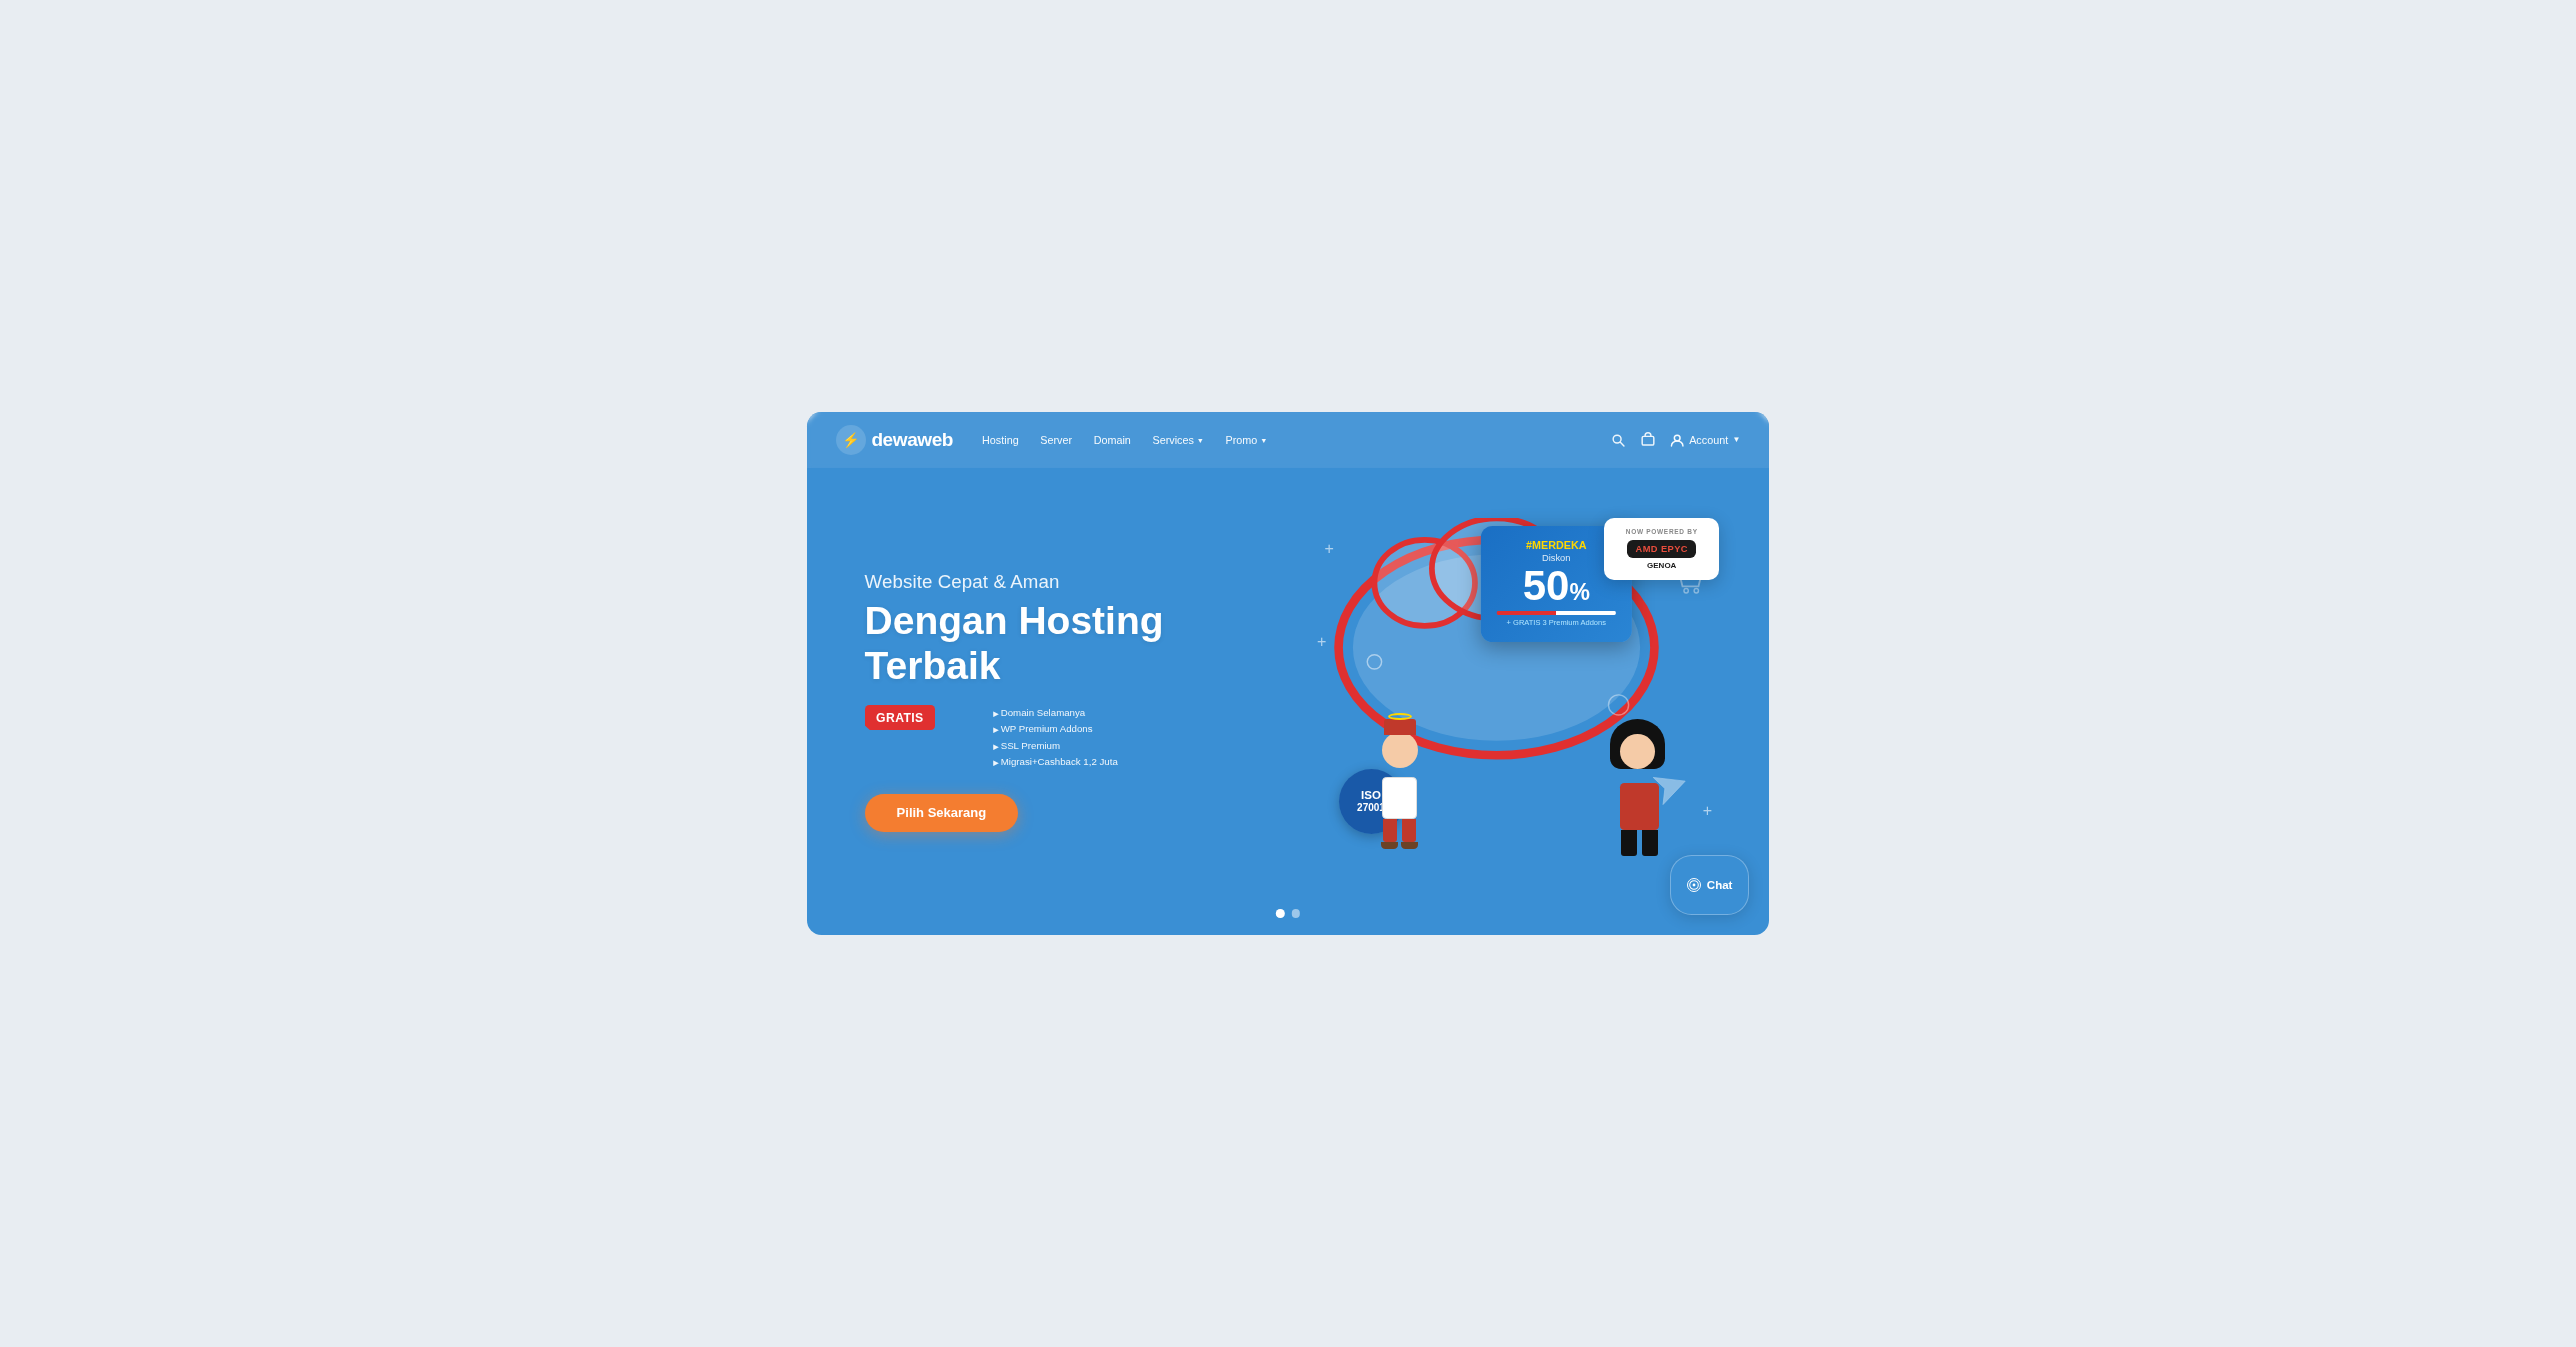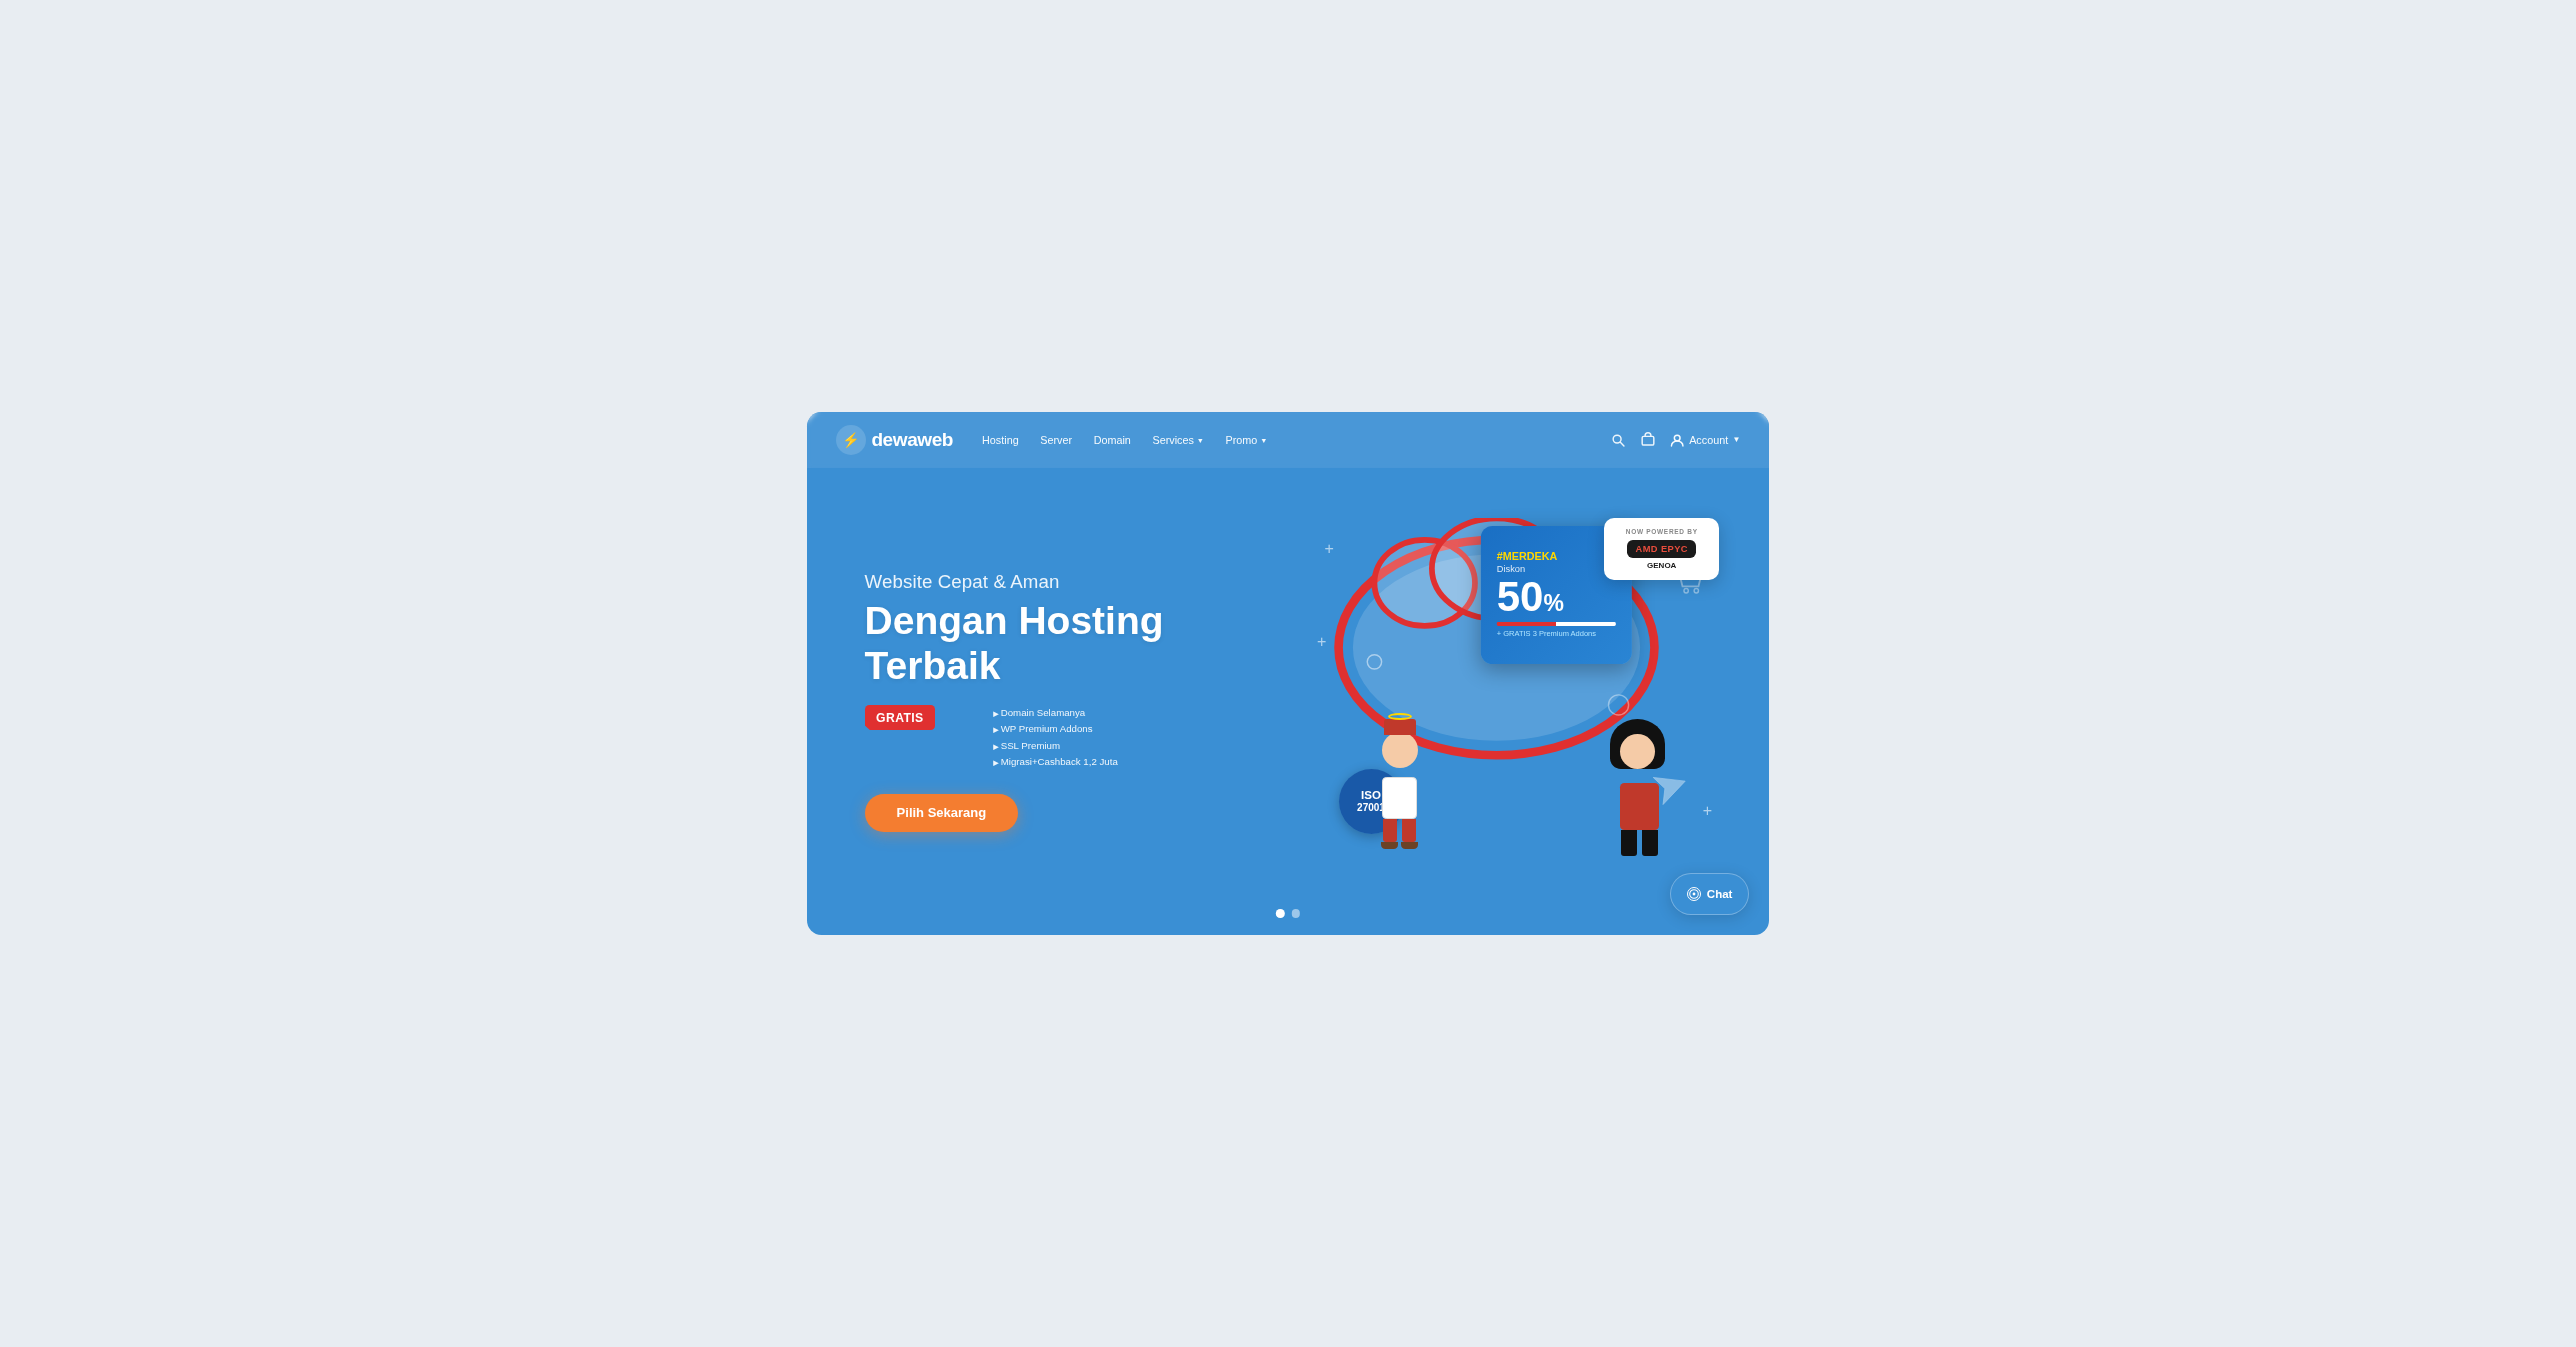--- a/index.html
+++ b/index.html
@@ -194,25 +194,26 @@
     }
 
     
     .merdeka-card {
       position: absolute;
       top: 21.6px;
       left: 50%;
       transform: translateX(-20%);
       background: linear-gradient(135deg, #1a6fc4, #2a85d4);
       border-radius: 11.5px;
-      padding: 24px 16px;
+      padding: 13px 16px;
       width: 151px;
       color: #fff;
       box-shadow: 0 5.8px 21.6px rgba(0,0,0,0.3);
       z-index: 5;
+      text-align: center;
     }
     .merdeka-tag {
       font-size: 10.8px;
       font-weight: 700;
       color: #ffd700;
       margin-bottom: 2.9px;
     }
     .merdeka-label {
       font-size: 9.3px;
       opacity: 0.85;
@@ -353,21 +354,21 @@
     }
 
     
     .chat-btn {
       position: absolute;
       bottom: 20px;
       right: 20px;
       background: #3a8fd4;
       border: 1.4px solid rgba(255,255,255,0.3);
       border-radius: 21.6px;
-      padding: 13px 16px;
+      padding: 22px 16px;
       color: #fff;
       font-size: 11.5px;
       font-weight: 600;
       cursor: pointer;
       display: flex;
       align-items: center;
       gap: 5.8px;
       box-shadow: 0 2.9px 14.4px rgba(0,0,0,0.15);
     }
     .chat-icon {

